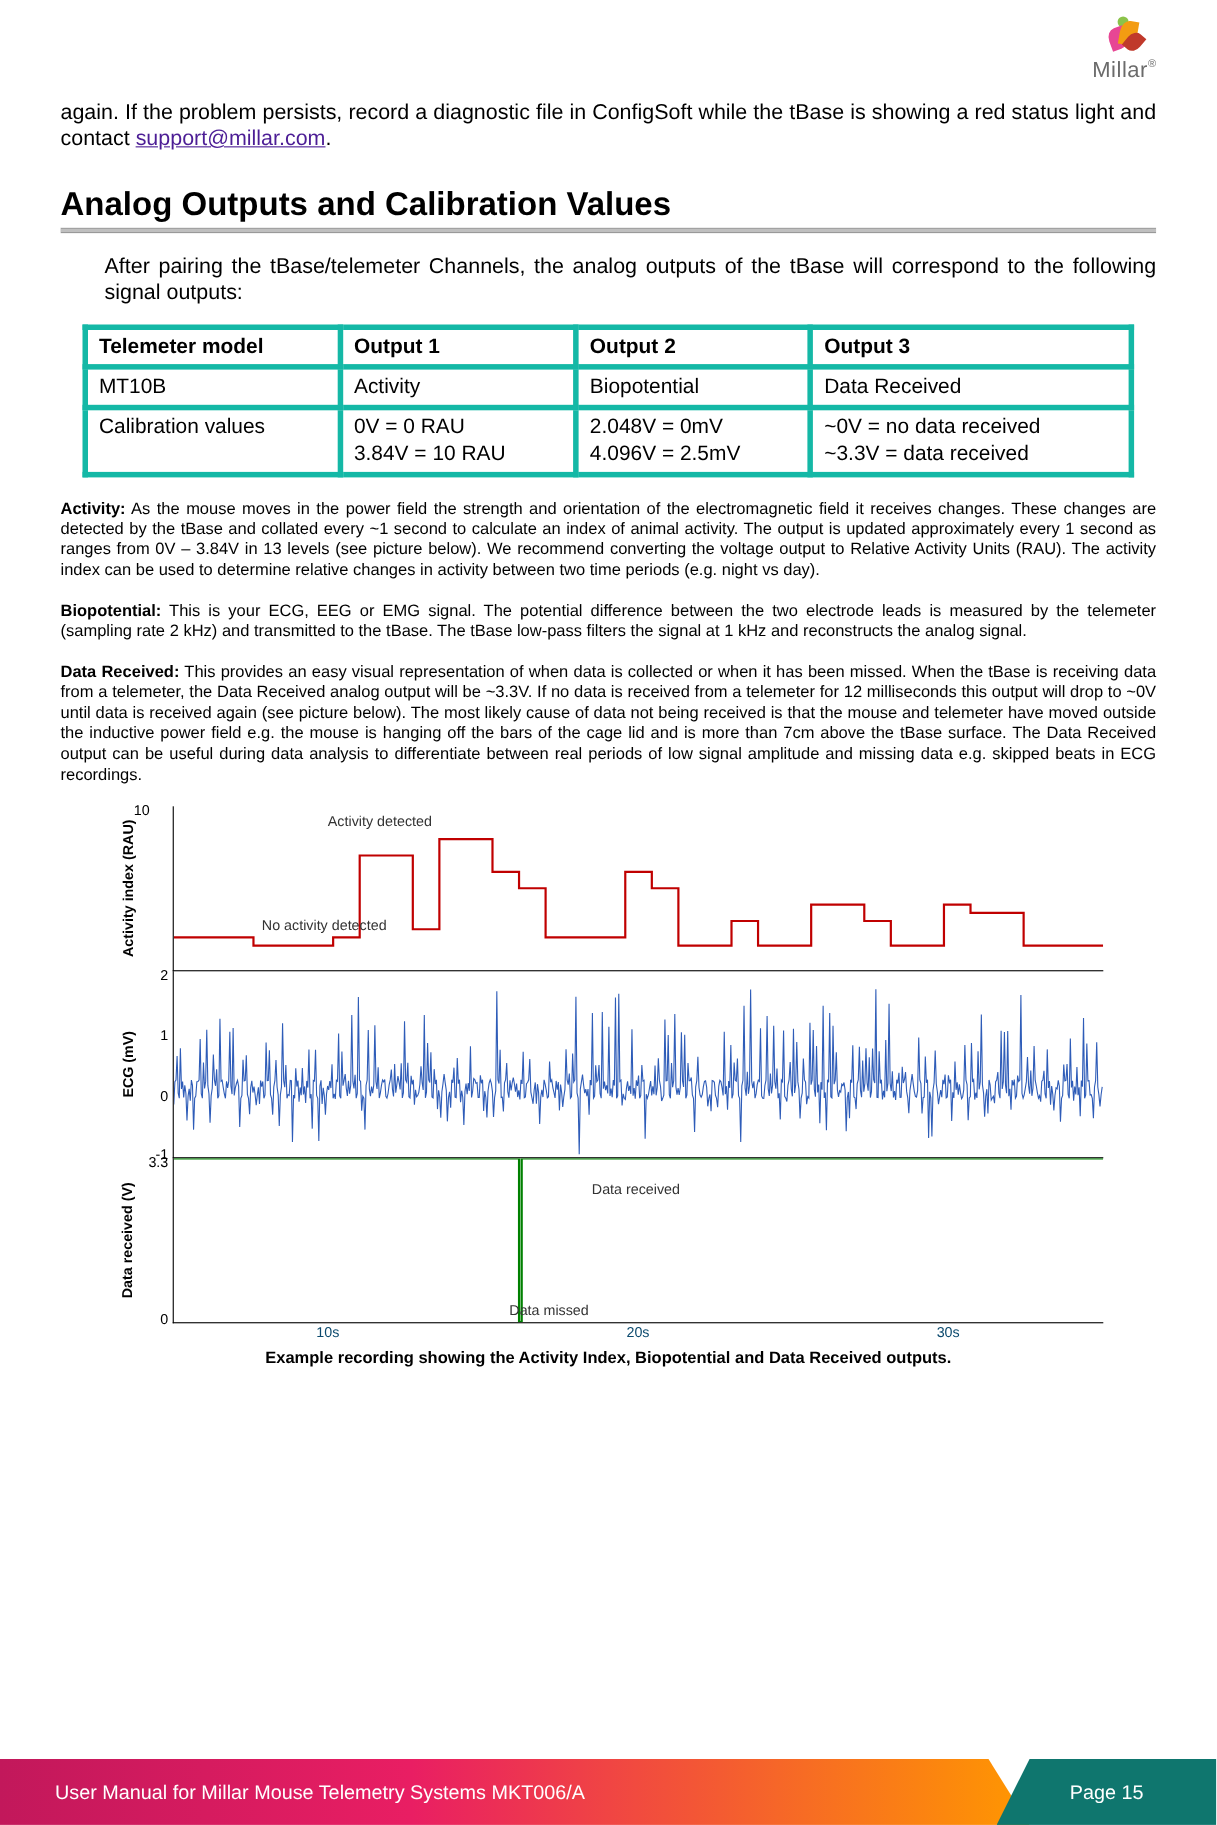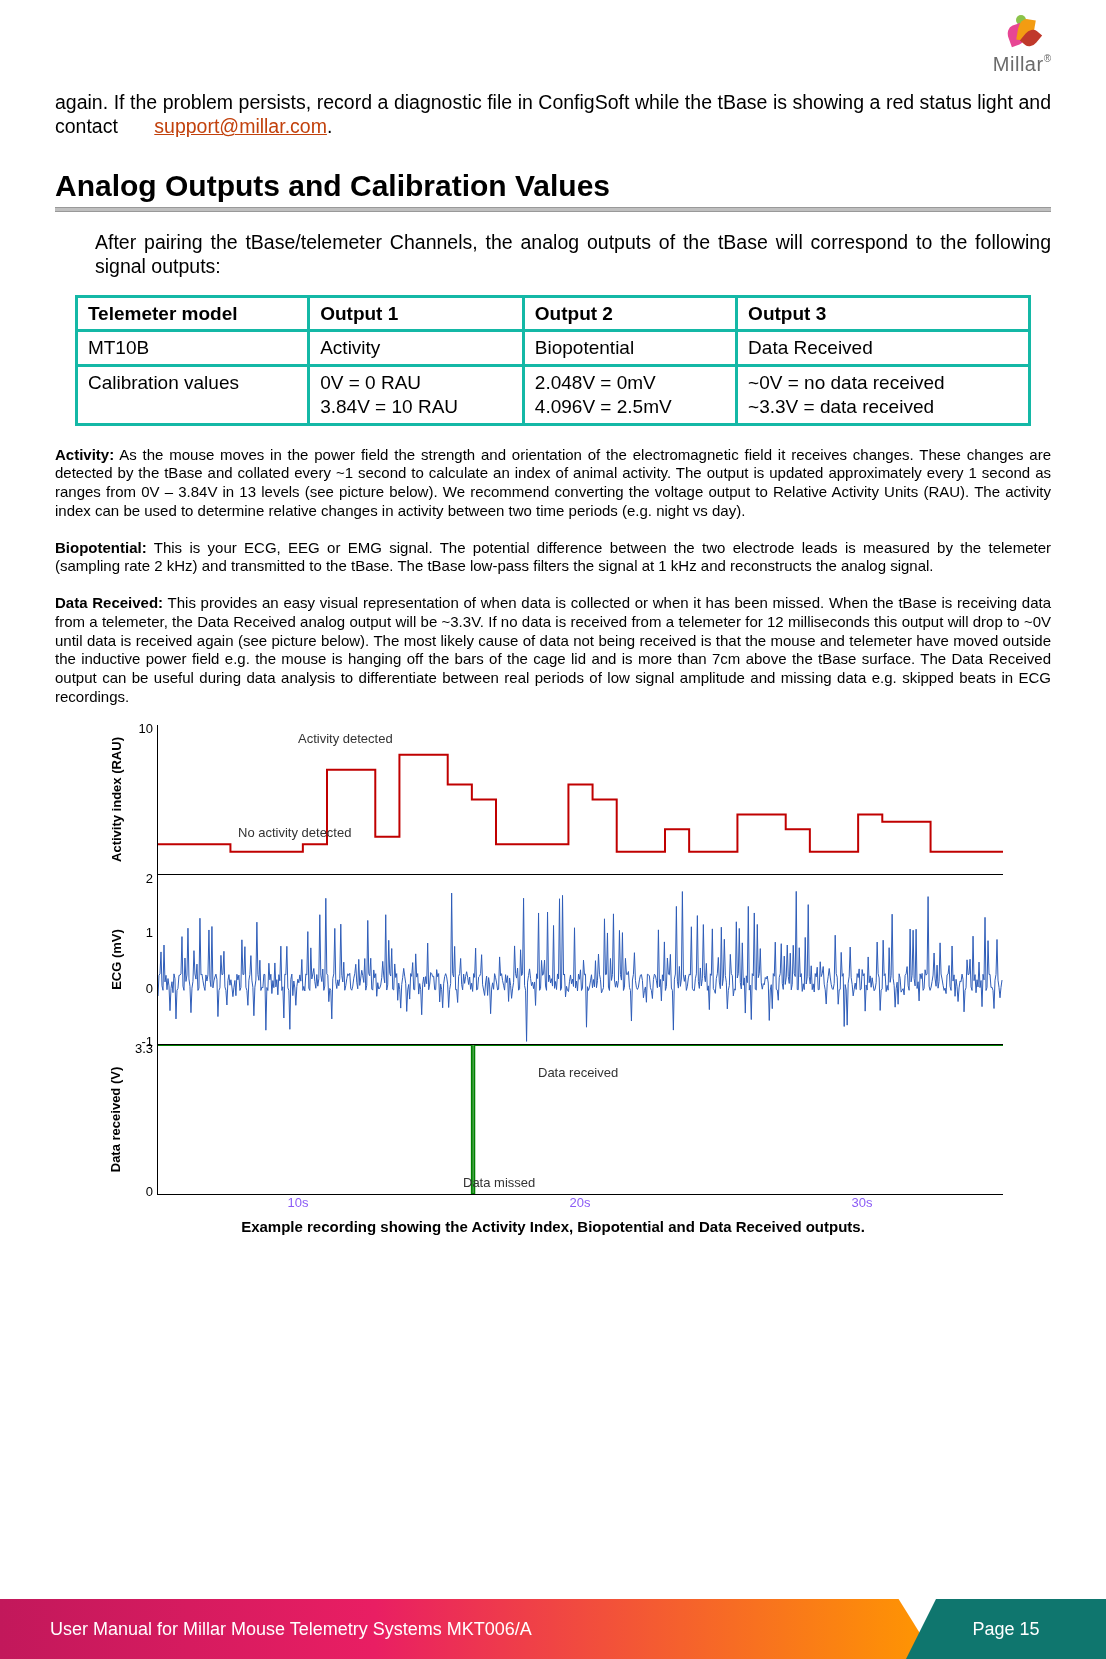--- a/index.html
+++ b/index.html
@@ -31,21 +31,21 @@
   .p3 { width:14px;height:18px;background:#c0392b;left:20px;top:14px;transform:rotate(40deg);}
   .p4 { width:10px;height:10px;background:#8bc34a;left:12px;top:0;border-radius:50%;}
   .logo-text { font-size: 20px; color:#6b6b6b; letter-spacing:0.5px; }
   .logo-r { font-size:10px; vertical-align: top; color:#6b6b6b;}
   .continuation {
     margin-top: 70px;
     font-size: 19.5px;
     line-height: 1.25;
     text-align: justify;
   }
-  .continuation a { color: #c2410c; text-decoration: underline; margin-left: 31px; }
+  .continuation a { color: #4c1d95; text-decoration: underline; }
   h1.section {
     margin-top: 30px;
     font-size: 30px;
     font-weight: bold;
     padding-bottom: 4px;
   }
   .hr-bar {
     height:5px;
     background: #bfbfbf;
     margin-bottom: 18px;
@@ -58,21 +58,21 @@
     margin-bottom: 16px;
     margin-left: 40px;
   }
   table.cal {
     border-collapse: collapse;
     margin: 0 auto 20px auto;
     width: 96%;
     font-size: 19px;
   }
   table.cal th, table.cal td {
-    border: 3px solid #14b8a6;
+    border: 5px solid #14b8a6;
     padding: 4px 10px;
     text-align: left;
     vertical-align: top;
     line-height: 1.25;
   }
   table.cal th { font-weight: bold; }
   .body-para {
     font-size: 15px;
     line-height: 1.25;
     text-align: justify;
@@ -121,21 +121,21 @@
   .caption {
     text-align: center;
     font-size: 15px;
     font-weight: bold;
     margin-top: 8px;
   }
   .xticks {
     display:flex;
     margin-left:54px;
     font-size:13px;
-    color:#8b5cf6;
+    color:#0c4a6e;
   }
   .xticks span { flex:1; text-align:center; }
 
   
   .footer {
     position:absolute;
     left:0; bottom:0;
     width:100%; height:60px;
     display:flex; align-items:center;
     color:#fff;
@@ -217,21 +217,21 @@
     <b>Data Received:</b><span>  This provides an easy visual representation of when data is collected or when it has been missed.  When the tBase is receiving data from a telemeter, the Data Received analog output will be ~3.3V. If no data is received from a telemeter for 12 milliseconds this output will drop to ~0V until data is received again (see picture below). The most likely cause of data not being received is that the mouse and telemeter have moved outside the inductive power field e.g. the mouse is hanging off the bars of the cage lid and is more than 7cm above the tBase surface. The Data Received output can be useful during data analysis to differentiate between real periods of low signal amplitude and missing data e.g. skipped beats in ECG recordings.</span>
   </p>
 
   <div class="chart-wrap">
 
     <div class="chart-row">
       <div class="ylab">
           <span>Activity index (RAU)</span>
         </div>
       <div class="yticks plot-h1">
-        <div style="position:absolute;top:-4px;right:4px">10</div>
+        <div style="position:absolute;top:-4px;right:21px">10</div>
       </div>
       <div class="plot plot-h1" id="plot1">
         <div class="anno" style="top:6px;left:140px">Activity detected</div>
         <div class="anno" style="top:100px;left:80px">No activity detected</div>
         <svg width="100%" height="100%" viewBox="0 0 846 150" preserveAspectRatio="none">
           <polyline id="poly1" fill="none" stroke="#c00000" stroke-width="2" points="0,120 72.51428571428572,120 72.51428571428572,127.5 145.02857142857144,127.5 145.02857142857144,120 169.20000000000002,120 169.20000000000002,45 217.54285714285712,45 217.54285714285712,112.5 241.7142857142857,112.5 241.7142857142857,30 290.0571428571429,30 290.0571428571429,60 314.22857142857146,60 314.22857142857146,75 338.40000000000003,75 338.40000000000003,120 410.9142857142857,120 410.9142857142857,60 435.08571428571423,60 435.08571428571423,75 459.2571428571428,75 459.2571428571428,127.5 507.59999999999997,127.5 507.59999999999997,105 531.7714285714286,105 531.7714285714286,127.5 580.1142857142858,127.5 580.1142857142858,90 628.4571428571429,90 628.4571428571429,105 652.6285714285715,105 652.6285714285715,127.5 700.9714285714286,127.5 700.9714285714286,90 725.1428571428571,90 725.1428571428571,97.5 773.4857142857143,97.5 773.4857142857143,127.5 846,127.5"></polyline>
         </svg>
       </div>
     </div>
 

